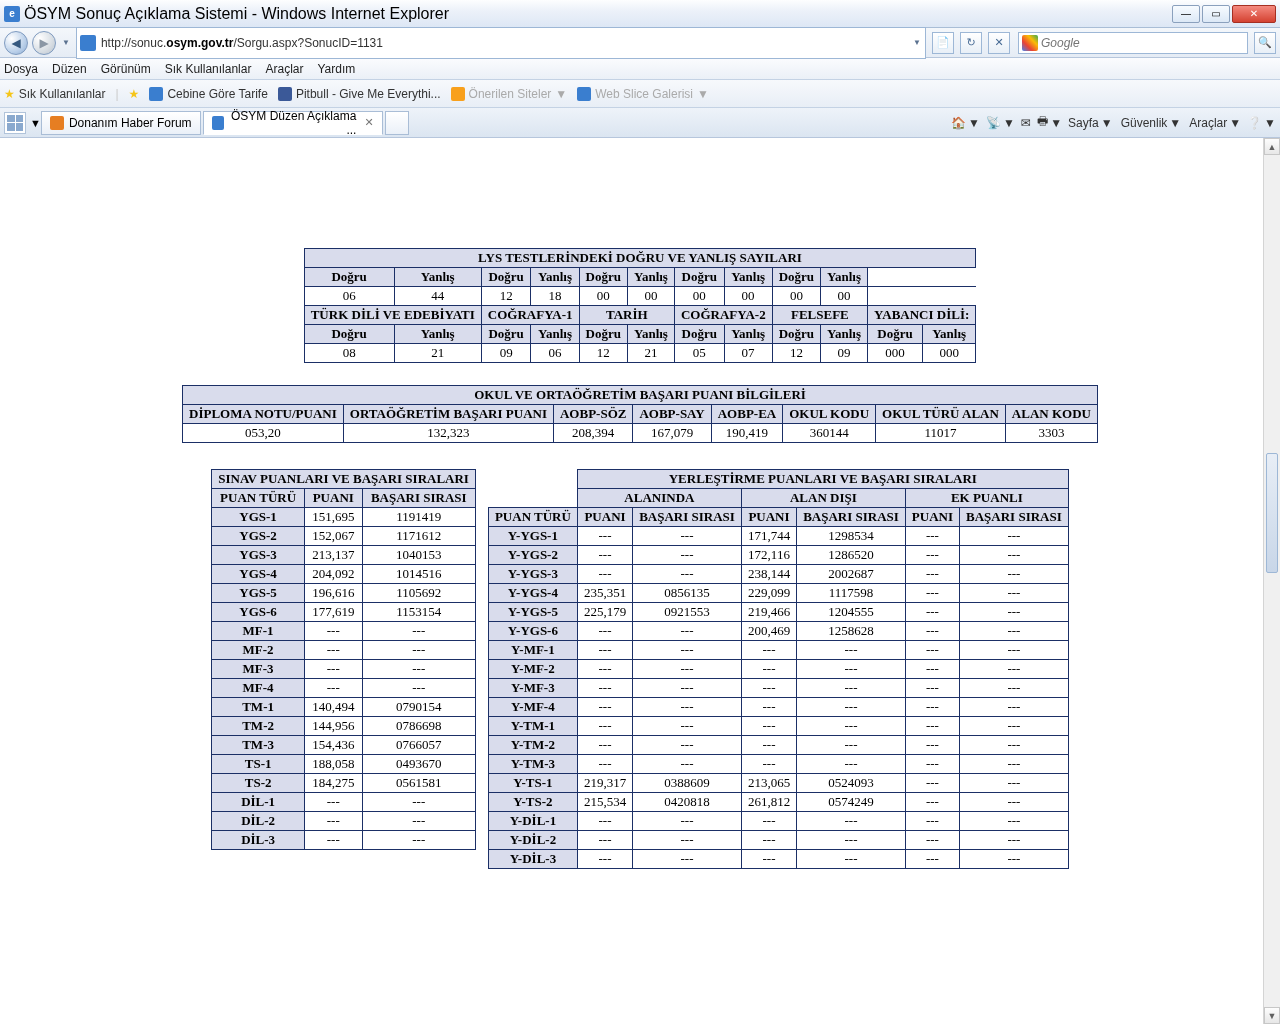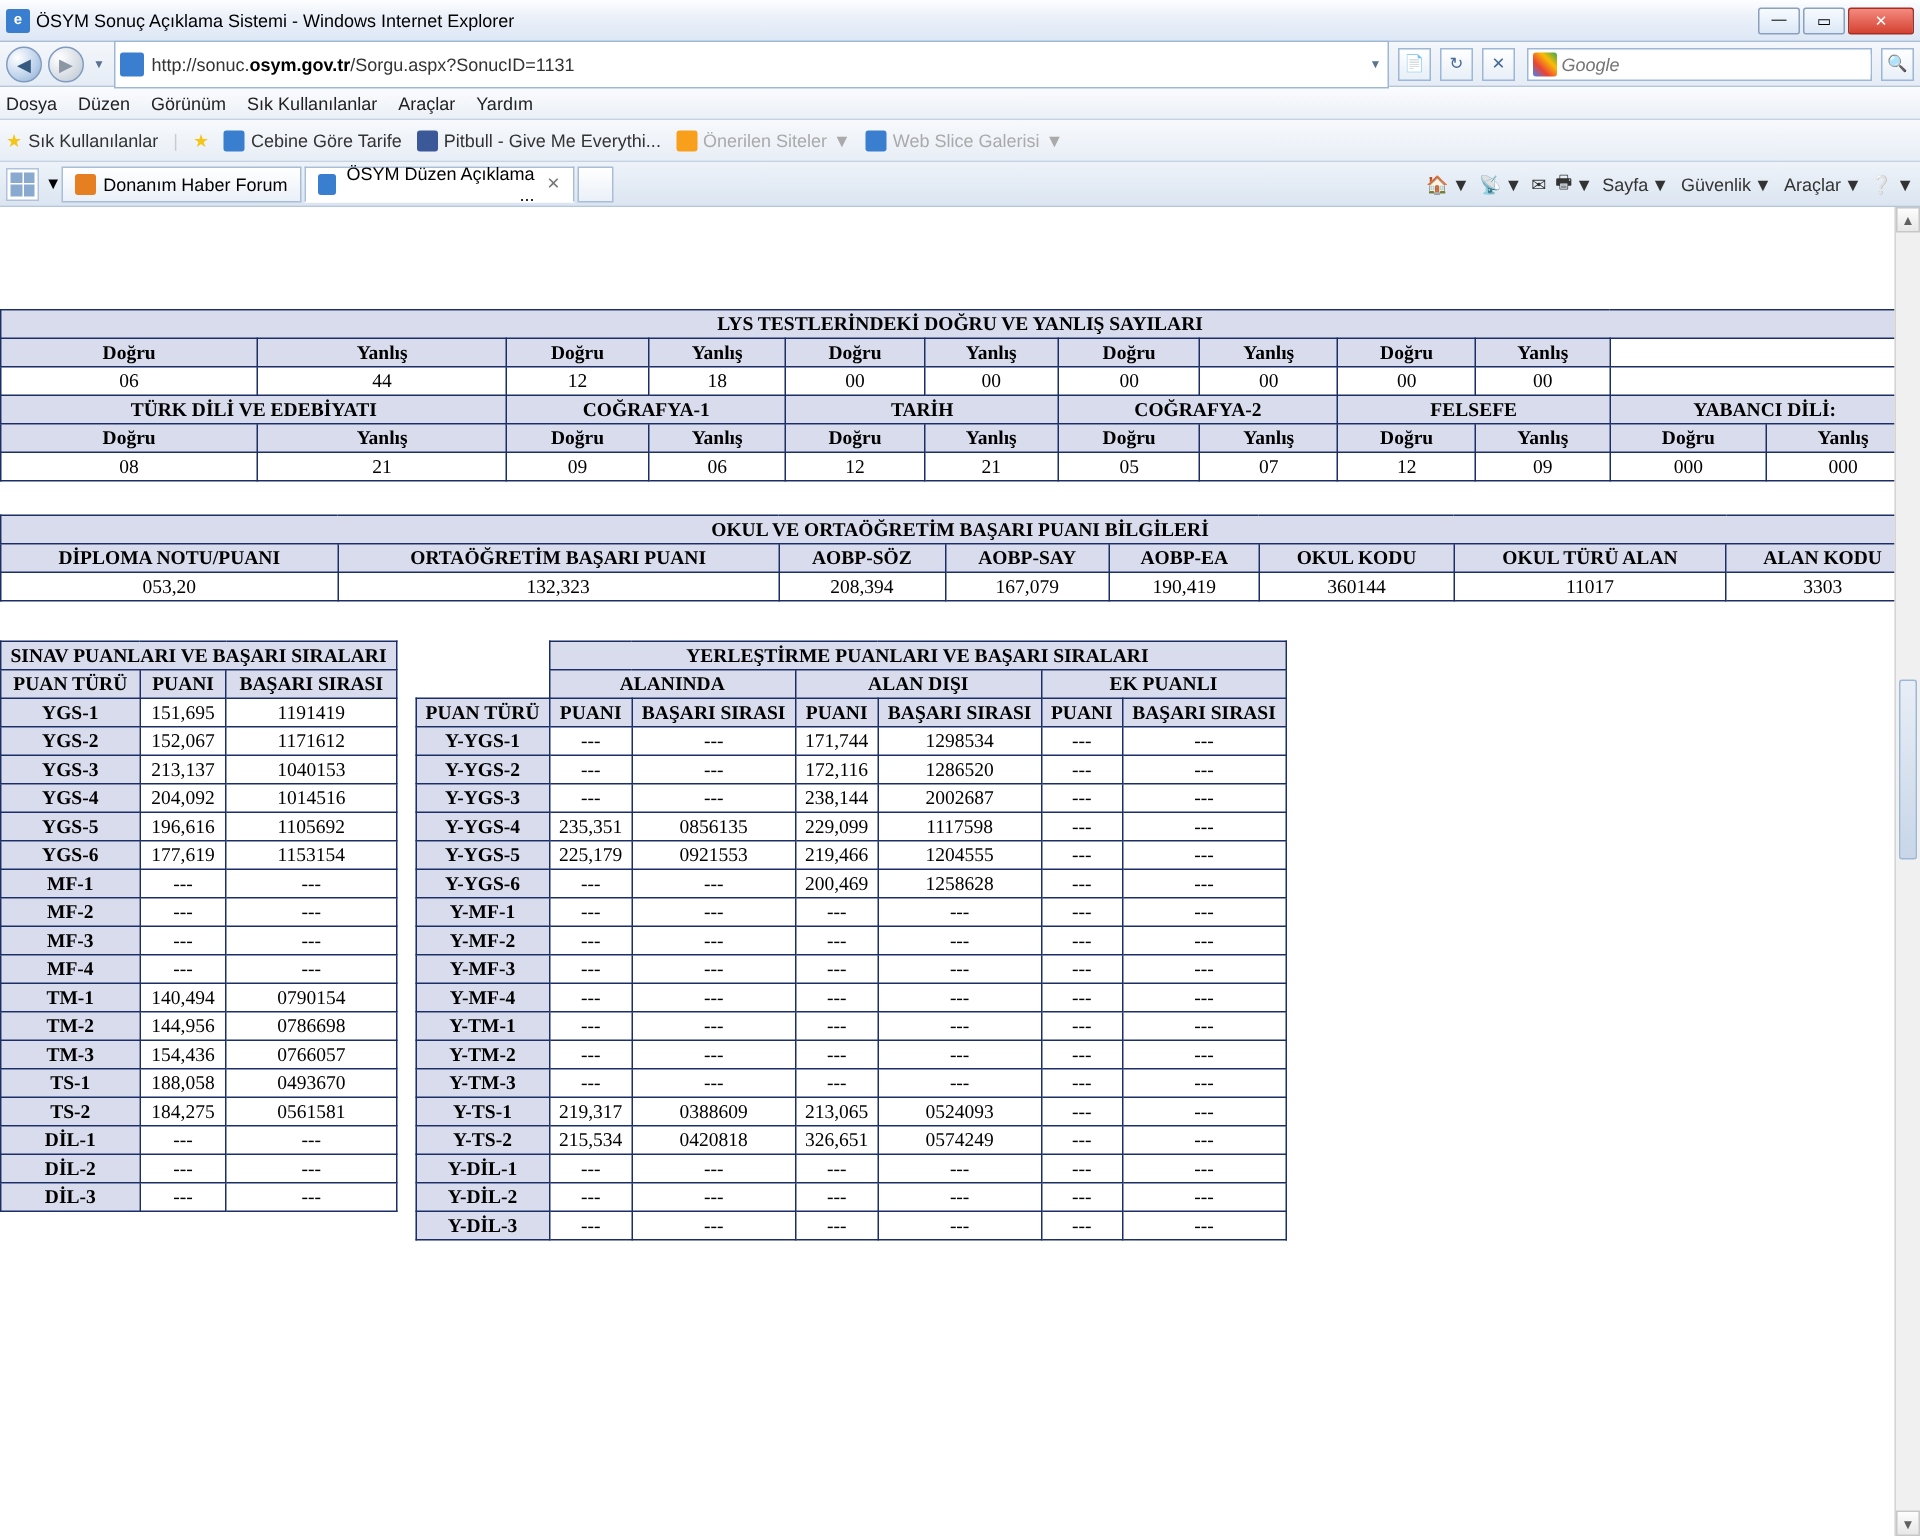--- a/index.html
+++ b/index.html
@@ -1,21 +1,21 @@
 <!DOCTYPE html>
 <html><head>
 <meta charset="utf-8">
 <style>
   * { box-sizing: border-box; margin: 0; padding: 0; }
   body { font-family: "Segoe UI", Tahoma, sans-serif; font-size: 11px; background: #fff; overflow: hidden; width: 1280px; height: 1024px; }
 
   
   .titlebar { height: 28px; background: linear-gradient(#fdfeff,#ecf1f9 40%,#dde7f5); display: flex; align-items: center; padding: 0 4px; border-bottom: 1px solid #a9bdd6; }
   .titlebar .favicon { width: 16px; height: 16px; margin-right: 4px; background: #3a7ecf; border-radius: 2px; display: inline-flex; align-items: center; justify-content: center; color: #fff; font-size: 10px; font-weight: bold; }
-  .titlebar .title { flex: 1; color: #000; font-size: 12px; }
+  .titlebar .title { flex: 1; color: #000; font-size: 16px; }
   .winbtns { display: flex; gap: 2px; }
   .winbtn { width: 28px; height: 18px; border: 1px solid #8aa0bd; border-radius: 2px; background: linear-gradient(#f7fbff,#dce8f6); display: flex; align-items: center; justify-content: center; font-size: 10px; }
   .winbtn.close { background: linear-gradient(#f48a7f,#d44231); border-color: #a52f22; color: #fff; width: 44px; }
 
   
   .navbar { height: 30px; background: linear-gradient(#f4f7fb,#e5ecf5); display: flex; align-items: center; padding: 0 4px; gap: 4px; border-bottom: 1px solid #b6c6dc; }
   .navbtn { width: 24px; height: 24px; border-radius: 50%; border: 1px solid #7f9bc0; background: radial-gradient(circle at 30% 30%, #fff, #bcd1ea 60%, #8cabd1); display:flex;align-items:center;justify-content:center; color:#35597f; font-size:12px; }
   .navbtn.fwd { background: radial-gradient(circle at 30% 30%, #fff, #d7dde3 60%, #b8c1cb); color:#8b97a5; }
   .navbar .drop { font-size: 8px; color:#5b7290; padding:0 2px; }
   .addrwrap { flex: 1; display: flex; align-items: center; height: 32px; border: 1px solid #9db7d6; background: #fff; }
@@ -49,21 +49,21 @@
   .tab.active { background:#fff; border-bottom-color:#fff; }
   .tab .ticon { width:14px;height:14px;border-radius:2px; }
   .ticon.dh { background:#e67e22; }
   .ticon.ie { background:#3a7ecf; }
   .tab .tx { color:#777; font-size:11px; margin-left:3px; }
   .cmdbar { margin-left:auto; display:flex; align-items:center; gap:6px; font-size:12px; color:#333; }
   .cmditem { display:flex; align-items:center; gap:2px; }
 
   
   .content-outer { position:relative; height: calc(1024px - 28px - 30px - 22px - 28px - 30px); overflow:auto; background:#fff; }
-  .content { padding-top:64px; display:flex; flex-direction:column; }
+  .content { padding-top:106px; display:flex; flex-direction:column; align-items:center; }
   .scrollbar { position:absolute; right:0; top:0; width:17px; height:100%; background:#f0f0f0; border-left:1px solid #d4d4d4; }
   .scrollbar .arrow { height:17px; background:linear-gradient(#fdfdfd,#e7e7e7); border:1px solid #c7c7c7; display:flex;align-items:center;justify-content:center;font-size:9px;color:#606060; }
   .scrollbar .track { position:absolute; top:17px; bottom:17px; left:0; right:0; }
   .scrollbar .thumb { position:absolute; left:2px; right:2px; top:35%; height:120px; background:linear-gradient(#e8eef6,#c8d6e8); border:1px solid #9db7d6; border-radius:2px; }
 
   
   table.data { border-collapse: collapse; margin:4px 0; }
   table.data th, table.data td { border:1px solid #1b2f66; padding:1px 6px; text-align:center; font-family:"Times New Roman",serif; font-size:13px; background:#fff; }
   table.data th { background:#d9dcec; font-weight:bold; }
   table.data th.sub { background:#d9dcec; }
@@ -523,21 +523,21 @@
               <td>0388609</td>
               <td>213,065</td>
               <td>0524093</td>
               <td>---</td>
               <td>---</td>
             </tr>
             <tr>
               <th>Y-TS-2</th>
               <td>215,534</td>
               <td>0420818</td>
-              <td>326,651</td>
+              <td>261,812</td>
               <td>0574249</td>
               <td>---</td>
               <td>---</td>
             </tr>
             <tr>
               <th>Y-DİL-1</th>
               <td>---</td>
               <td>---</td>
               <td>---</td>
               <td>---</td>

